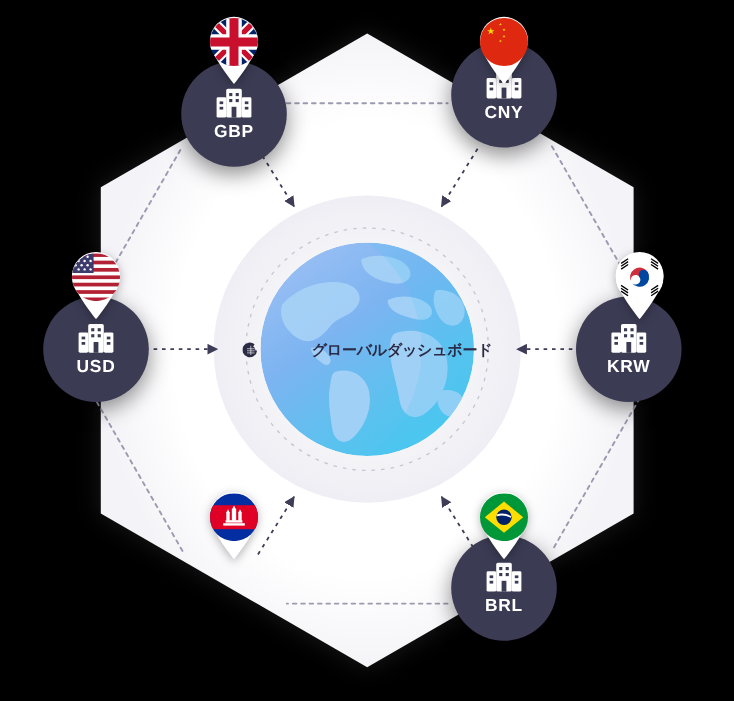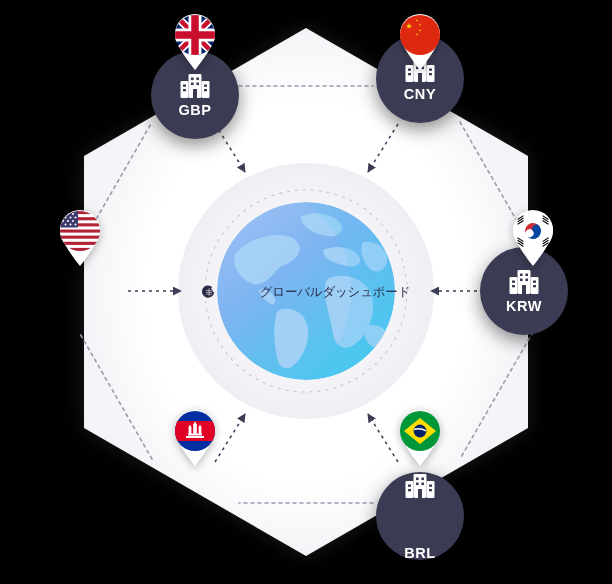--- a/index.html
+++ b/index.html
@@ -109,21 +109,21 @@
     justify-content: center;
     z-index: 8;
     gap: 4px;
   }
   #center-label .lbl-icon {
     width: 14px; height: 14px; display: block; flex: 0 0 auto;
   }
   #center-label .lbl-text {
     color: #2b2b46;
     font-size: 12.5px;
-    font-weight: normal;
+    font-weight: bold;
     font-family: "Liberation Sans", sans-serif;
     white-space: nowrap;
     letter-spacing: -0.2px;
     margin-left: 40px;
   }
 </style>
 </head>
 <body>
 
 <div id="stage">
@@ -296,20 +296,39 @@
           <polygon points="9,8 10.9,13.6 5.9,10.2 12.1,10.2 7.1,13.6"></polygon>
           <polygon points="17,4 17.8,6.3 15.7,4.9 18.3,4.9 16.2,6.3"></polygon>
           <polygon points="20,8.5 20.8,10.8 18.7,9.4 21.3,9.4 19.2,10.8"></polygon>
           <polygon points="20,14 20.8,16.3 18.7,14.9 21.3,14.9 19.2,16.3"></polygon>
           <polygon points="17,18 17.8,20.3 15.7,18.9 18.3,18.9 16.2,20.3"></polygon>
         </g>
       </svg>
     </div>
   </div>
 
+  <div class="node" style="left:36px; top:247px;">
+    <svg class="bldg" viewBox="0 0 32 28">
+      <rect x="1.5" y="9" width="8" height="17" rx="1.2" fill="#ffffff"></rect>
+      <rect x="22.5" y="9" width="8" height="17" rx="1.2" fill="#ffffff"></rect>
+      <rect x="9.5" y="2" width="13" height="24" rx="1.4" fill="#ffffff"></rect>
+      <g fill="#3b3b54">
+        <rect x="12" y="5.5" width="2.6" height="2.6"></rect>
+        <rect x="17.4" y="5.5" width="2.6" height="2.6"></rect>
+        <rect x="12" y="10.5" width="2.6" height="2.6"></rect>
+        <rect x="17.4" y="10.5" width="2.6" height="2.6"></rect>
+        <rect x="14" y="17" width="4" height="9"></rect>
+        <rect x="4" y="12.5" width="3" height="2.3"></rect>
+        <rect x="4" y="17" width="3" height="2.3"></rect>
+        <rect x="25" y="12.5" width="3" height="2.3"></rect>
+        <rect x="25" y="17" width="3" height="2.3"></rect>
+      </g>
+    </svg>
+    <span class="code">USD</span>
+  </div>
   <div class="pin" style="left:53px; top:204px;">
     <svg class="pin-body" viewBox="0 0 54 62">
       <path d="M27 62 C27 62 7 38 7 26 A20 20 0 1 1 47 26 C47 38 27 62 27 62 Z" fill="#ffffff"></path>
     </svg>
     <div class="flag-wrap">
       <svg viewBox="0 0 40 40">
         <rect width="40" height="40" fill="#ffffff"></rect>
         <g fill="#B22234">
           <rect y="0" width="40" height="3.1"></rect>
           <rect y="6.2" width="40" height="3.1"></rect>
@@ -401,21 +420,21 @@
           <rect x="13.6" y="16" width="2.8" height="7"></rect>
           <rect x="23.6" y="16" width="2.8" height="7"></rect>
           <polygon points="20,10.2 21.9,14 18.1,14"></polygon>
           <polygon points="15,13.4 16.6,16.4 13.4,16.4"></polygon>
           <polygon points="25,13.4 26.6,16.4 23.4,16.4"></polygon>
         </g>
       </svg>
     </div>
   </div>
 
-  <div class="node" style="left:376px; top:472px;justify-content:space-between;">
+  <div class="node" style="left:376px; top:446px;">
     <svg class="bldg" viewBox="0 0 32 28">
       <rect x="1.5" y="9" width="8" height="17" rx="1.2" fill="#ffffff"></rect>
       <rect x="22.5" y="9" width="8" height="17" rx="1.2" fill="#ffffff"></rect>
       <rect x="9.5" y="2" width="13" height="24" rx="1.4" fill="#ffffff"></rect>
       <g fill="#3b3b54">
         <rect x="12" y="5.5" width="2.6" height="2.6"></rect>
         <rect x="17.4" y="5.5" width="2.6" height="2.6"></rect>
         <rect x="12" y="10.5" width="2.6" height="2.6"></rect>
         <rect x="17.4" y="10.5" width="2.6" height="2.6"></rect>
         <rect x="14" y="17" width="4" height="9"></rect>

